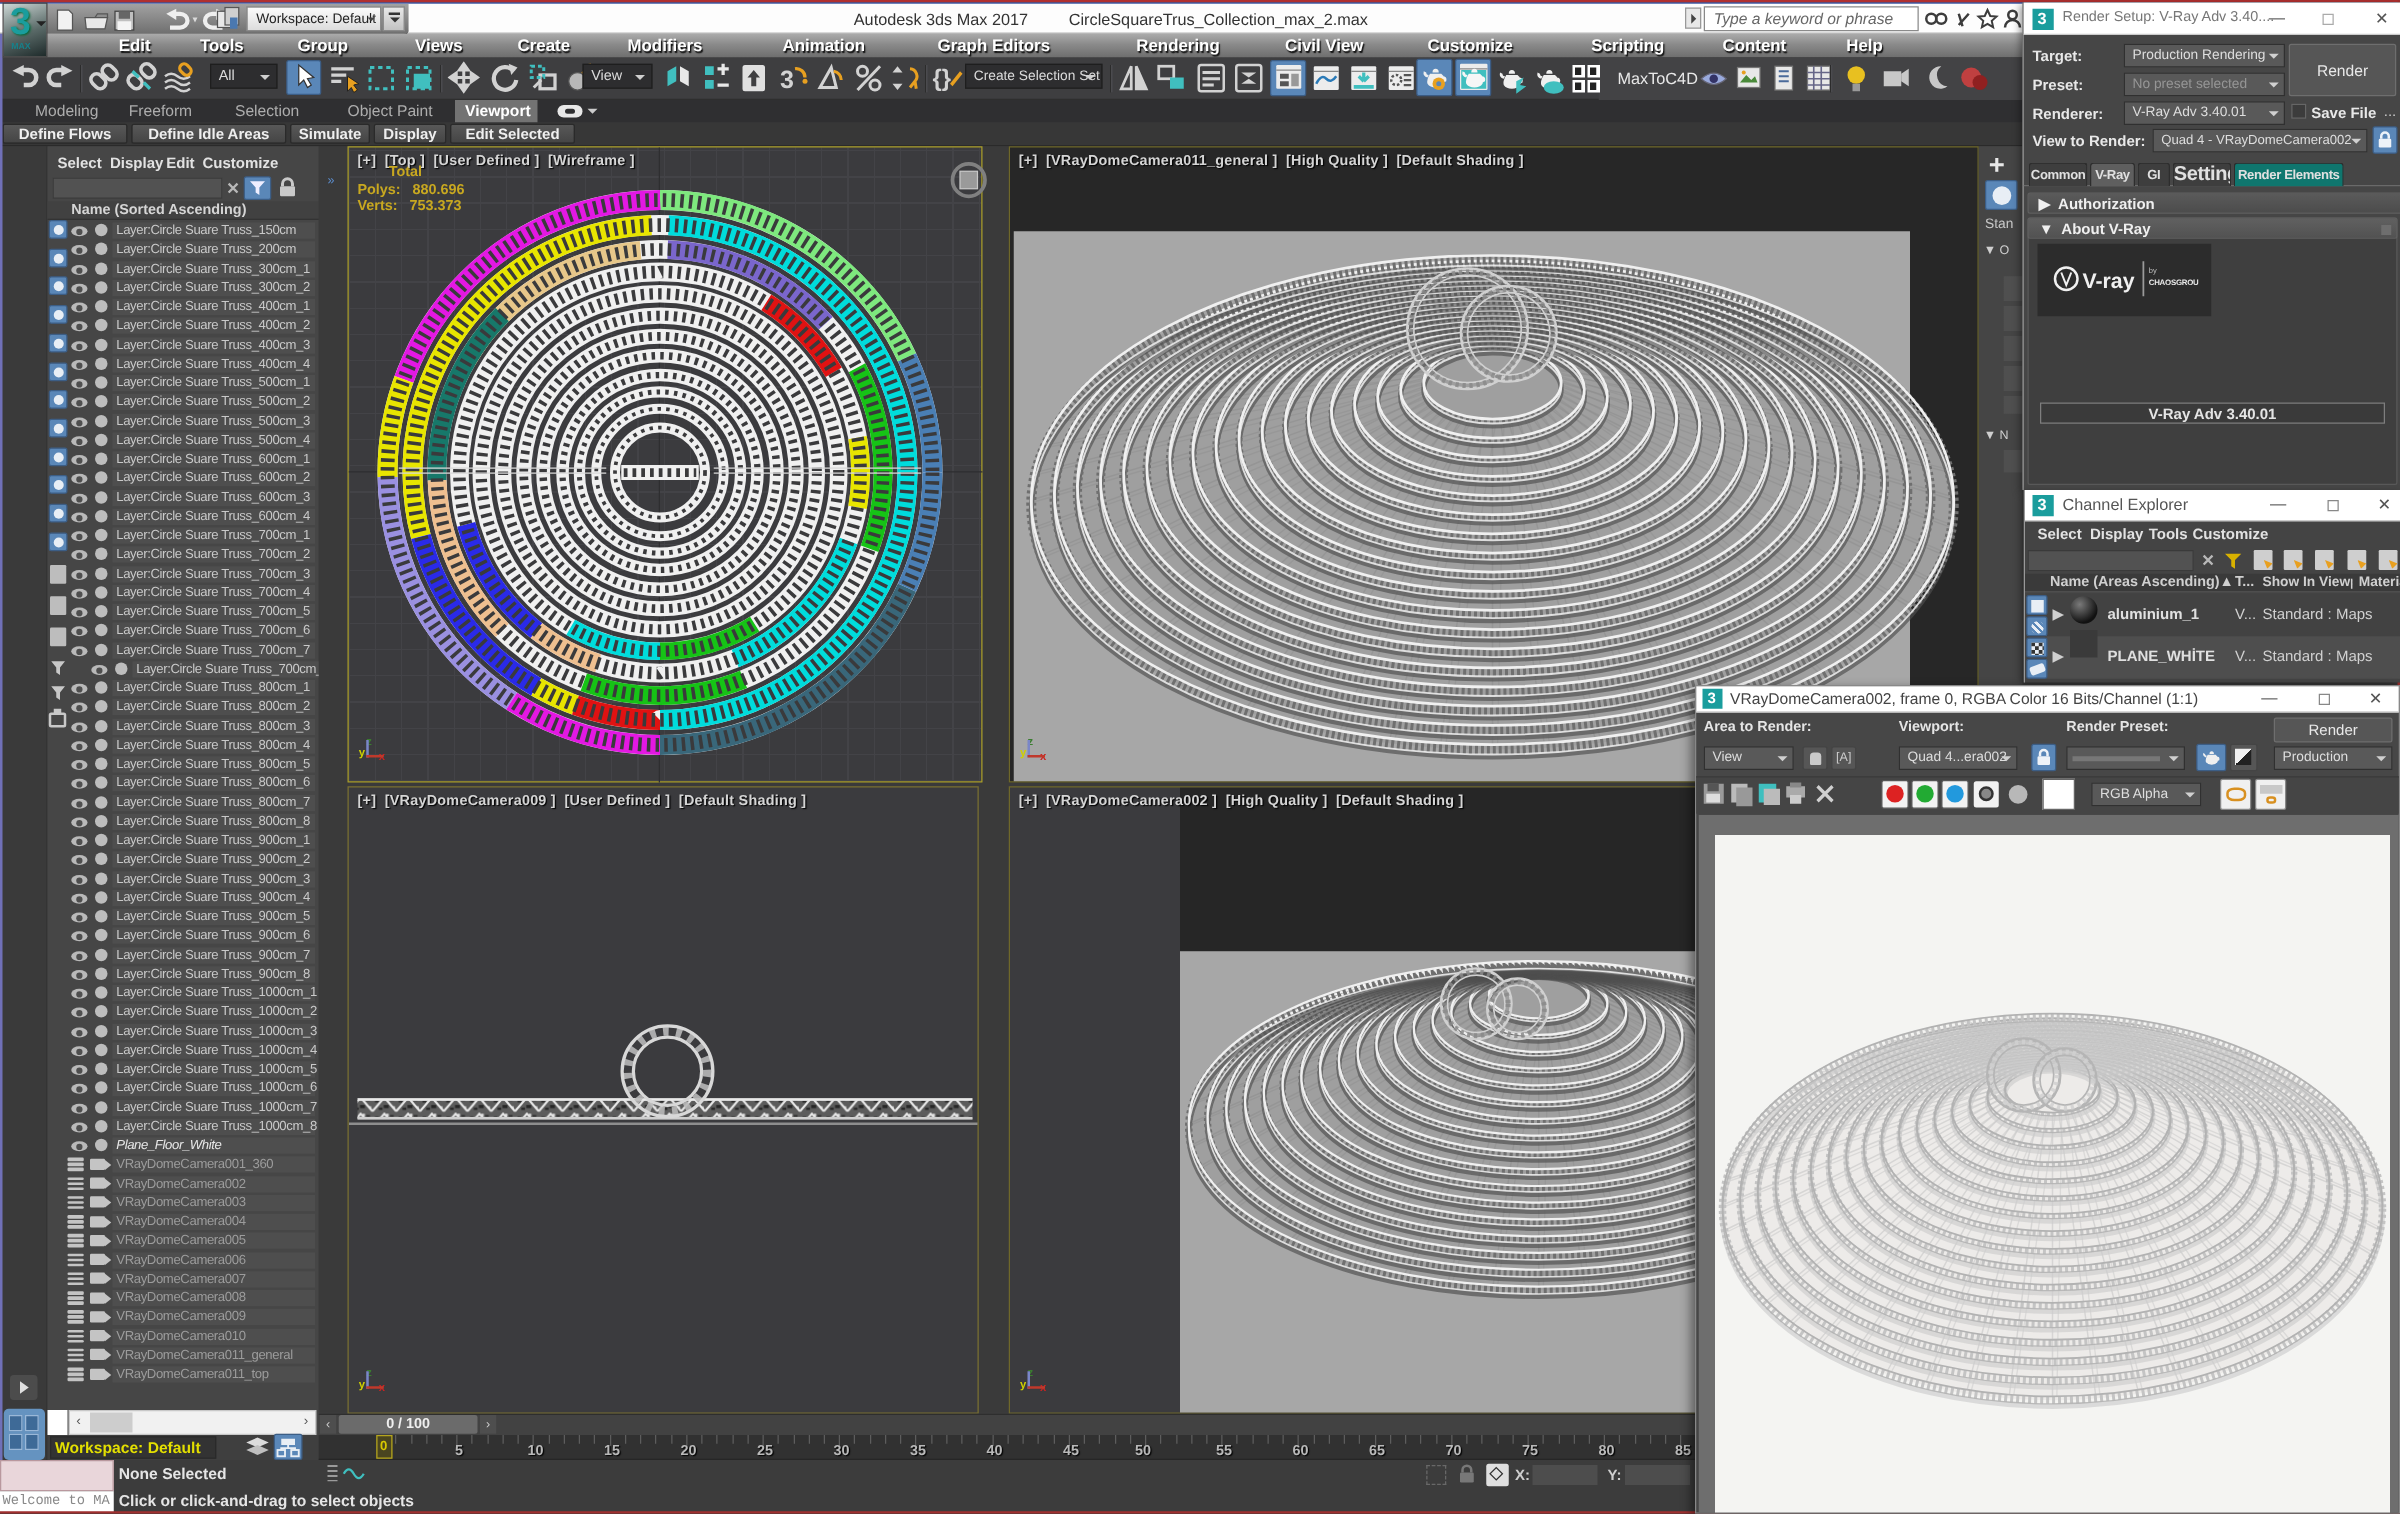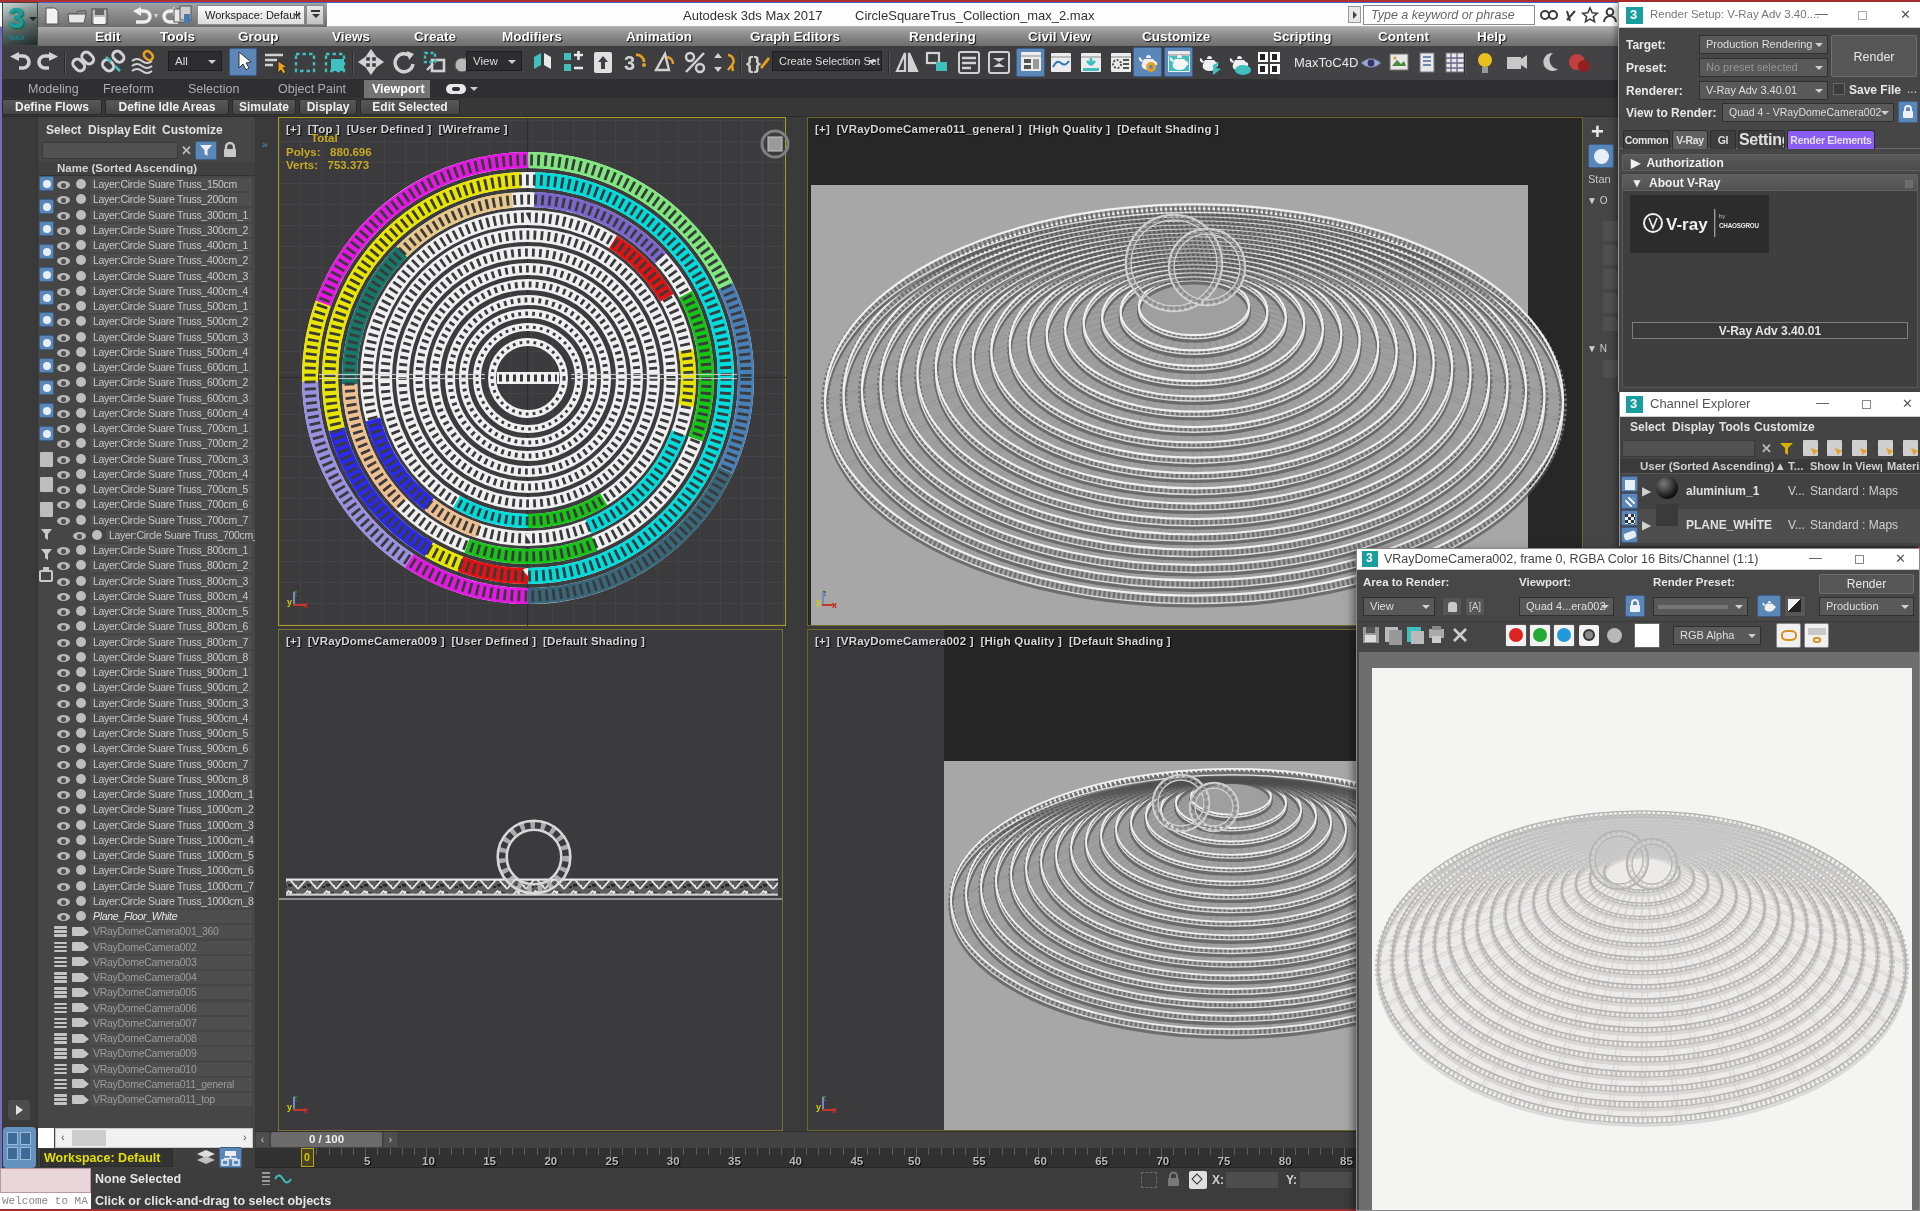--- a/index.html
+++ b/index.html
@@ -1502,21 +1502,21 @@
       <div class="ddf" style="left:103px;top:101px;width:172px;height:19px;line-height:17px;font-size:10.5px">Quad 4 - VRayDomeCamera002</div>
       <div class="abs icoblue" style="left:279px;top:99px;width:20px;height:22px"><svg width="18" height="20" viewBox="0 0 18 20">
           <rect x="4" y="9" width="10" height="7" rx="1" fill="#edf2f8"></rect>
           <path d="M6 9 V7 a3 3 0 0 1 6 0 V9" fill="none" stroke="#edf2f8" stroke-width="2"></path>
         </svg></div>
       <div class="abs" style="left:0;top:126px;width:302px;height:21px;border-bottom:1px solid #6a6a6a"></div>
       <div class="abs" style="left:4px;top:128px;width:47px;height:19px;background:#3e3e3e;border:1px solid #2d2d2d;border-bottom:none;border-radius:3px 3px 0 0;color:#e0e0e0;font-size:10.5px;letter-spacing:-0.3px;font-weight:bold;text-align:center;line-height:18px;overflow:hidden">Common</div>
       <div class="abs" style="left:53px;top:128px;width:36px;height:19px;background:#5f5f5f;border:1px solid #2d2d2d;border-bottom:none;border-radius:3px 3px 0 0;color:#e0e0e0;font-size:10.5px;letter-spacing:-0.3px;font-weight:bold;text-align:center;line-height:18px;overflow:hidden">V-Ray</div>
       <div class="abs" style="left:91px;top:128px;width:26px;height:19px;background:#3e3e3e;border:1px solid #2d2d2d;border-bottom:none;border-radius:3px 3px 0 0;color:#e0e0e0;font-size:10.5px;letter-spacing:-0.3px;font-weight:bold;text-align:center;line-height:18px;overflow:hidden">GI</div>
       <div class="abs" style="left:119px;top:128px;width:47px;height:19px;background:#3e3e3e;border:1px solid #2d2d2d;border-bottom:none;border-radius:3px 3px 0 0;color:#e0e0e0;font-size:16px;letter-spacing:-0.3px;font-weight:bold;text-align:center;line-height:18px;overflow:hidden">Settings</div>
-      <div class="abs" style="left:168px;top:128px;width:88px;height:19px;background:#8b5cf6;border:1px solid #2d2d2d;border-bottom:none;border-radius:3px 3px 0 0;color:#e0e0e0;font-size:10.5px;letter-spacing:-0.3px;font-weight:bold;text-align:center;line-height:18px;overflow:hidden">Render Elements</div>
+      <div class="abs" style="left:168px;top:128px;width:88px;height:19px;background:#0f766e;border:1px solid #2d2d2d;border-bottom:none;border-radius:3px 3px 0 0;color:#e0e0e0;font-size:10.5px;letter-spacing:-0.3px;font-weight:bold;text-align:center;line-height:18px;overflow:hidden">Render Elements</div>
       <div class="rolh" style="left:3px;top:152px;width:324px;height:17px;line-height:16px"><span style="margin-left:8px">▶&nbsp; Authorization</span><span style="position:absolute;right:4px;top:5px;width:8px;height:8px;background:#6e6e6e"></span></div>
       <div class="abs" style="left:3px;top:172px;width:296px;height:214px;background:#3f3f3f;border:1px solid #585858;border-radius:2px"></div>
       <div class="rolh" style="left:3px;top:172px;width:296px;height:17px;line-height:16px;background:linear-gradient(#606060,#525252)"><span style="margin-left:8px">▼&nbsp; About V-Ray</span><span style="position:absolute;right:4px;top:5px;width:8px;height:8px;background:#6e6e6e"></span></div>
       <div class="abs" style="left:11px;top:193px;width:139px;height:58px;background:#2c2c2c"></div>
       <svg class="abs" style="left:20px;top:203px" width="120" height="36" viewBox="0 0 120 36">
         <circle cx="14" cy="18" r="9" fill="none" stroke="#f0f0f0" stroke-width="2"></circle>
         <path d="M10 13 l4 10 4-10" fill="none" stroke="#f0f0f0" stroke-width="1.6"></path>
         <text x="27" y="25" font-size="17" fill="#f0f0f0" font-weight="bold" font-family="Liberation Sans">V-ray</text>
         <rect x="75" y="4" width="1.4" height="28" fill="#9a9a9a"></rect>
         <text x="80" y="13" font-size="6" fill="#c0c0c0">by</text>
@@ -1546,21 +1546,21 @@
       <div class="abs" style="left:191px;top:56px;width:7px;height:7px;background:#e8a020;clip-path:polygon(0 0,100% 40%,40% 100%)"></div>
       <div class="abs" style="left:207px;top:48px;width:15px;height:16px;background:#cfcfcf;border-radius:1px"></div>
       <div class="abs" style="left:215px;top:56px;width:7px;height:7px;background:#e8a020;clip-path:polygon(0 0,100% 40%,40% 100%)"></div>
       <div class="abs" style="left:232px;top:48px;width:15px;height:16px;background:#cfcfcf;border-radius:1px"></div>
       <div class="abs" style="left:240px;top:56px;width:7px;height:7px;background:#e8a020;clip-path:polygon(0 0,100% 40%,40% 100%)"></div>
       <div class="abs" style="left:258px;top:48px;width:15px;height:16px;background:#cfcfcf;border-radius:1px"></div>
       <div class="abs" style="left:266px;top:56px;width:7px;height:7px;background:#e8a020;clip-path:polygon(0 0,100% 40%,40% 100%)"></div>
       <div class="abs" style="left:283px;top:48px;width:15px;height:16px;background:#cfcfcf;border-radius:1px"></div>
       <div class="abs" style="left:291px;top:56px;width:7px;height:7px;background:#e8a020;clip-path:polygon(0 0,100% 40%,40% 100%)"></div>
       <div class="abs" style="left:0;top:67px;width:301px;height:15px;background:#3a3a3a;border-bottom:1px solid #555"></div>
-      <div class="tx" style="left:20px;top:68px;font-size:11.5px;font-weight:bold;color:#d0d0d0">User (Sorted Ascending)▲</div>
+      <div class="tx" style="left:20px;top:68px;font-size:11.5px;font-weight:bold;color:#d0d0d0">Name (Areas Ascending)▲</div>
       <div class="tx" style="left:168px;top:68px;font-size:11.5px;font-weight:bold;color:#d0d0d0">T...</div>
       <div class="tx" style="left:190px;top:68px;font-size:11px;font-weight:bold;color:#d0d0d0;max-width:72px;overflow:hidden">Show In Viewp...</div>
       <div class="tx" style="left:267px;top:68px;font-size:11px;font-weight:bold;color:#d0d0d0;max-width:34px;overflow:hidden">Material ID</div>
       <div class="abs" style="left:17px;top:83px;width:284px;height:34px;background:#424242"></div>
       <div class="abs" style="left:17px;top:117px;width:284px;height:34px;background:#4e4e4e"></div>
       <div class="tx" style="left:22px;top:92px;color:#d0d0d0;font-size:12px">▶</div>
       <div class="abs" style="left:36px;top:85px;width:22px;height:22px;background:radial-gradient(circle at 35% 30%,#7a7a7a,#111 70%);border-radius:50%"></div>
       <div class="tx" style="left:66px;top:92px;font-size:12px;font-weight:bold;color:#e0e0e0">aluminium_1</div>
       <div class="tx" style="left:168px;top:92px;font-size:12px;color:#d0d0d0">V...</div>
       <div class="tx" style="left:190px;top:92px;font-size:12px;color:#d0d0d0">Standard : Maps</div>

